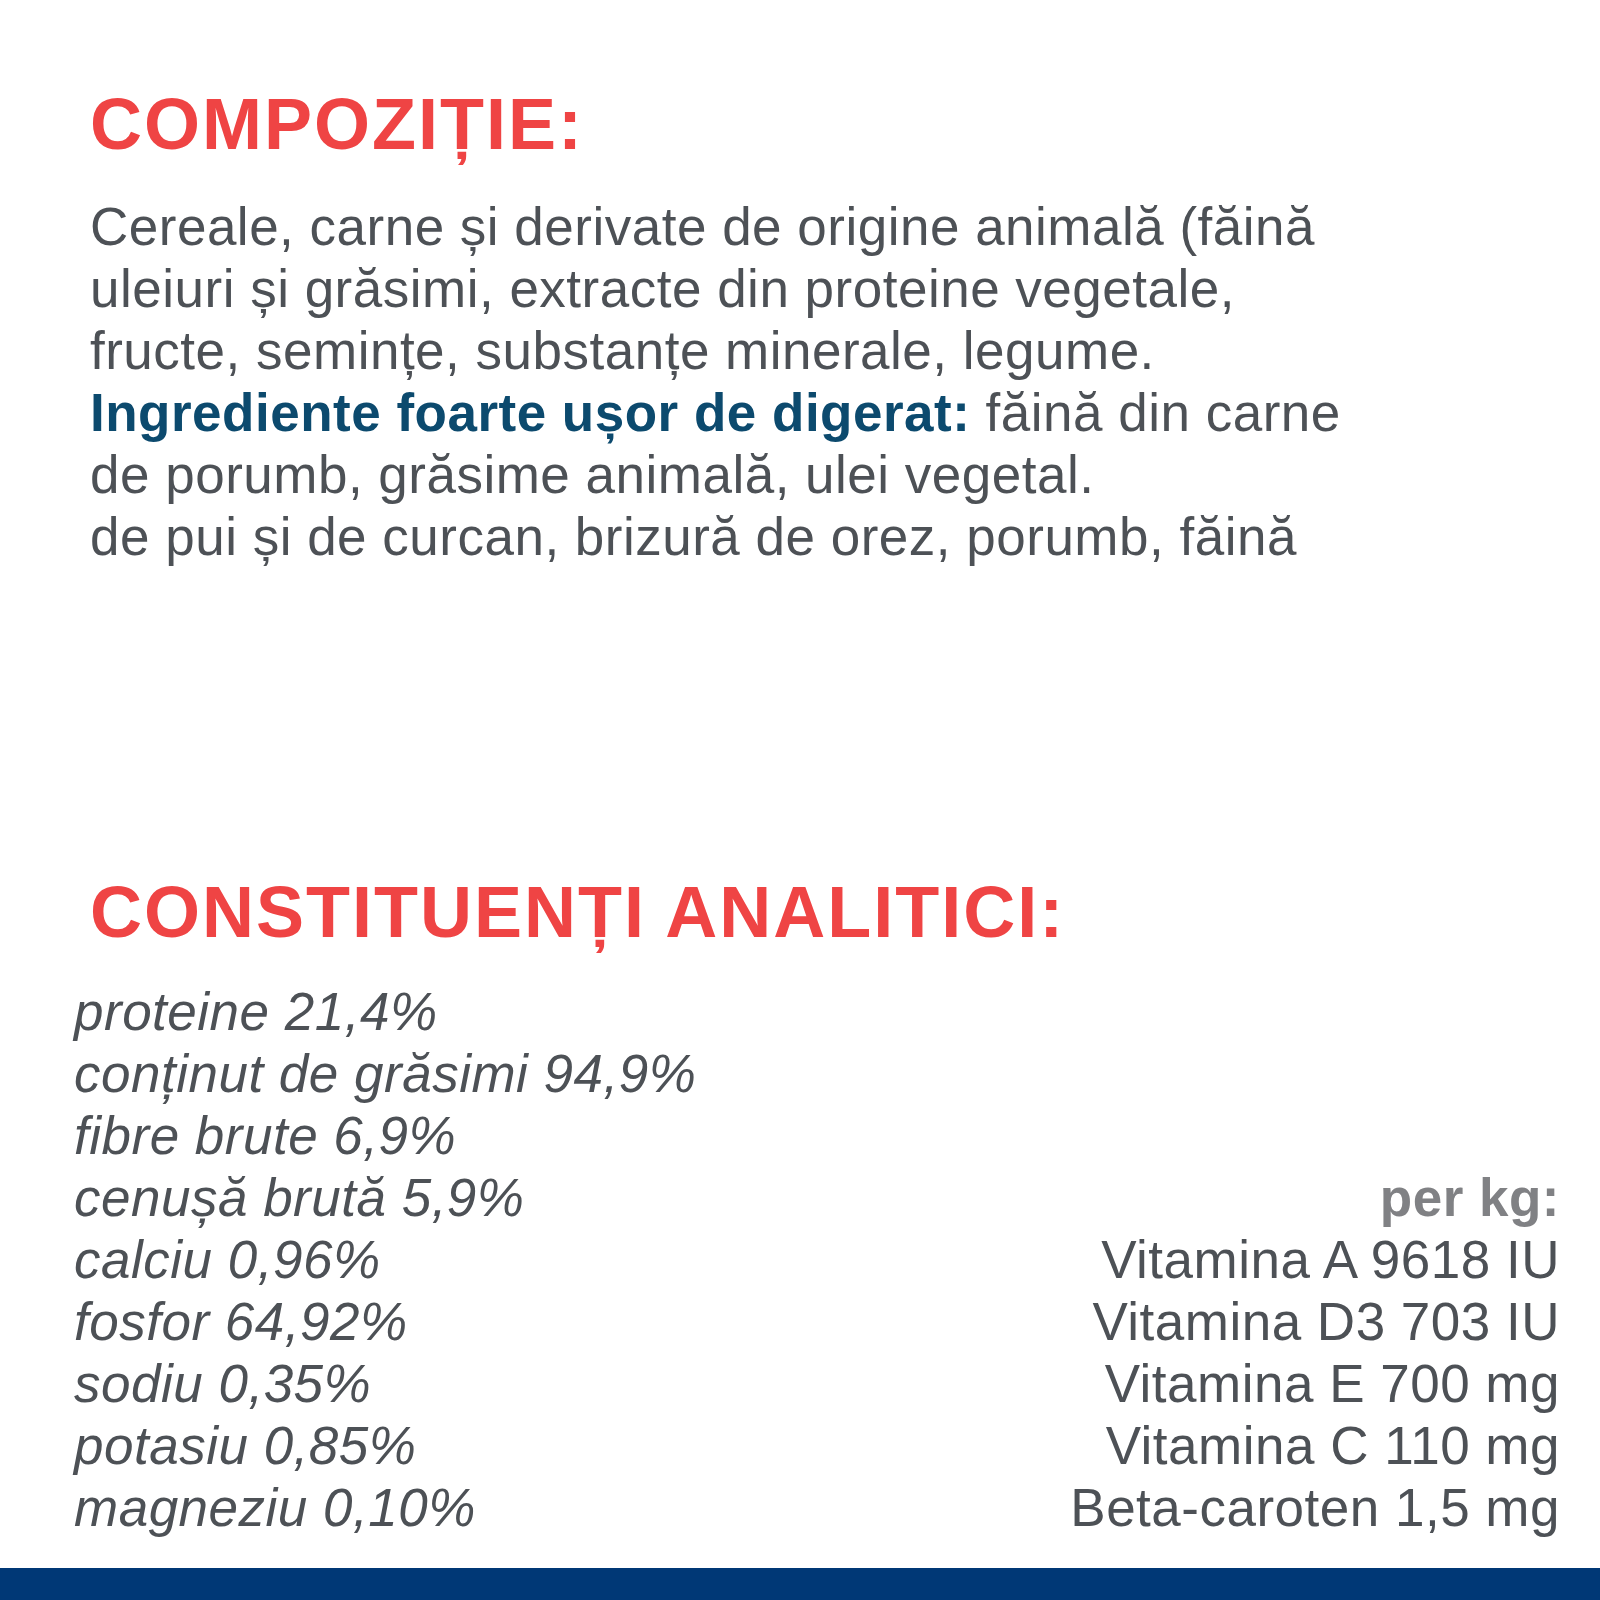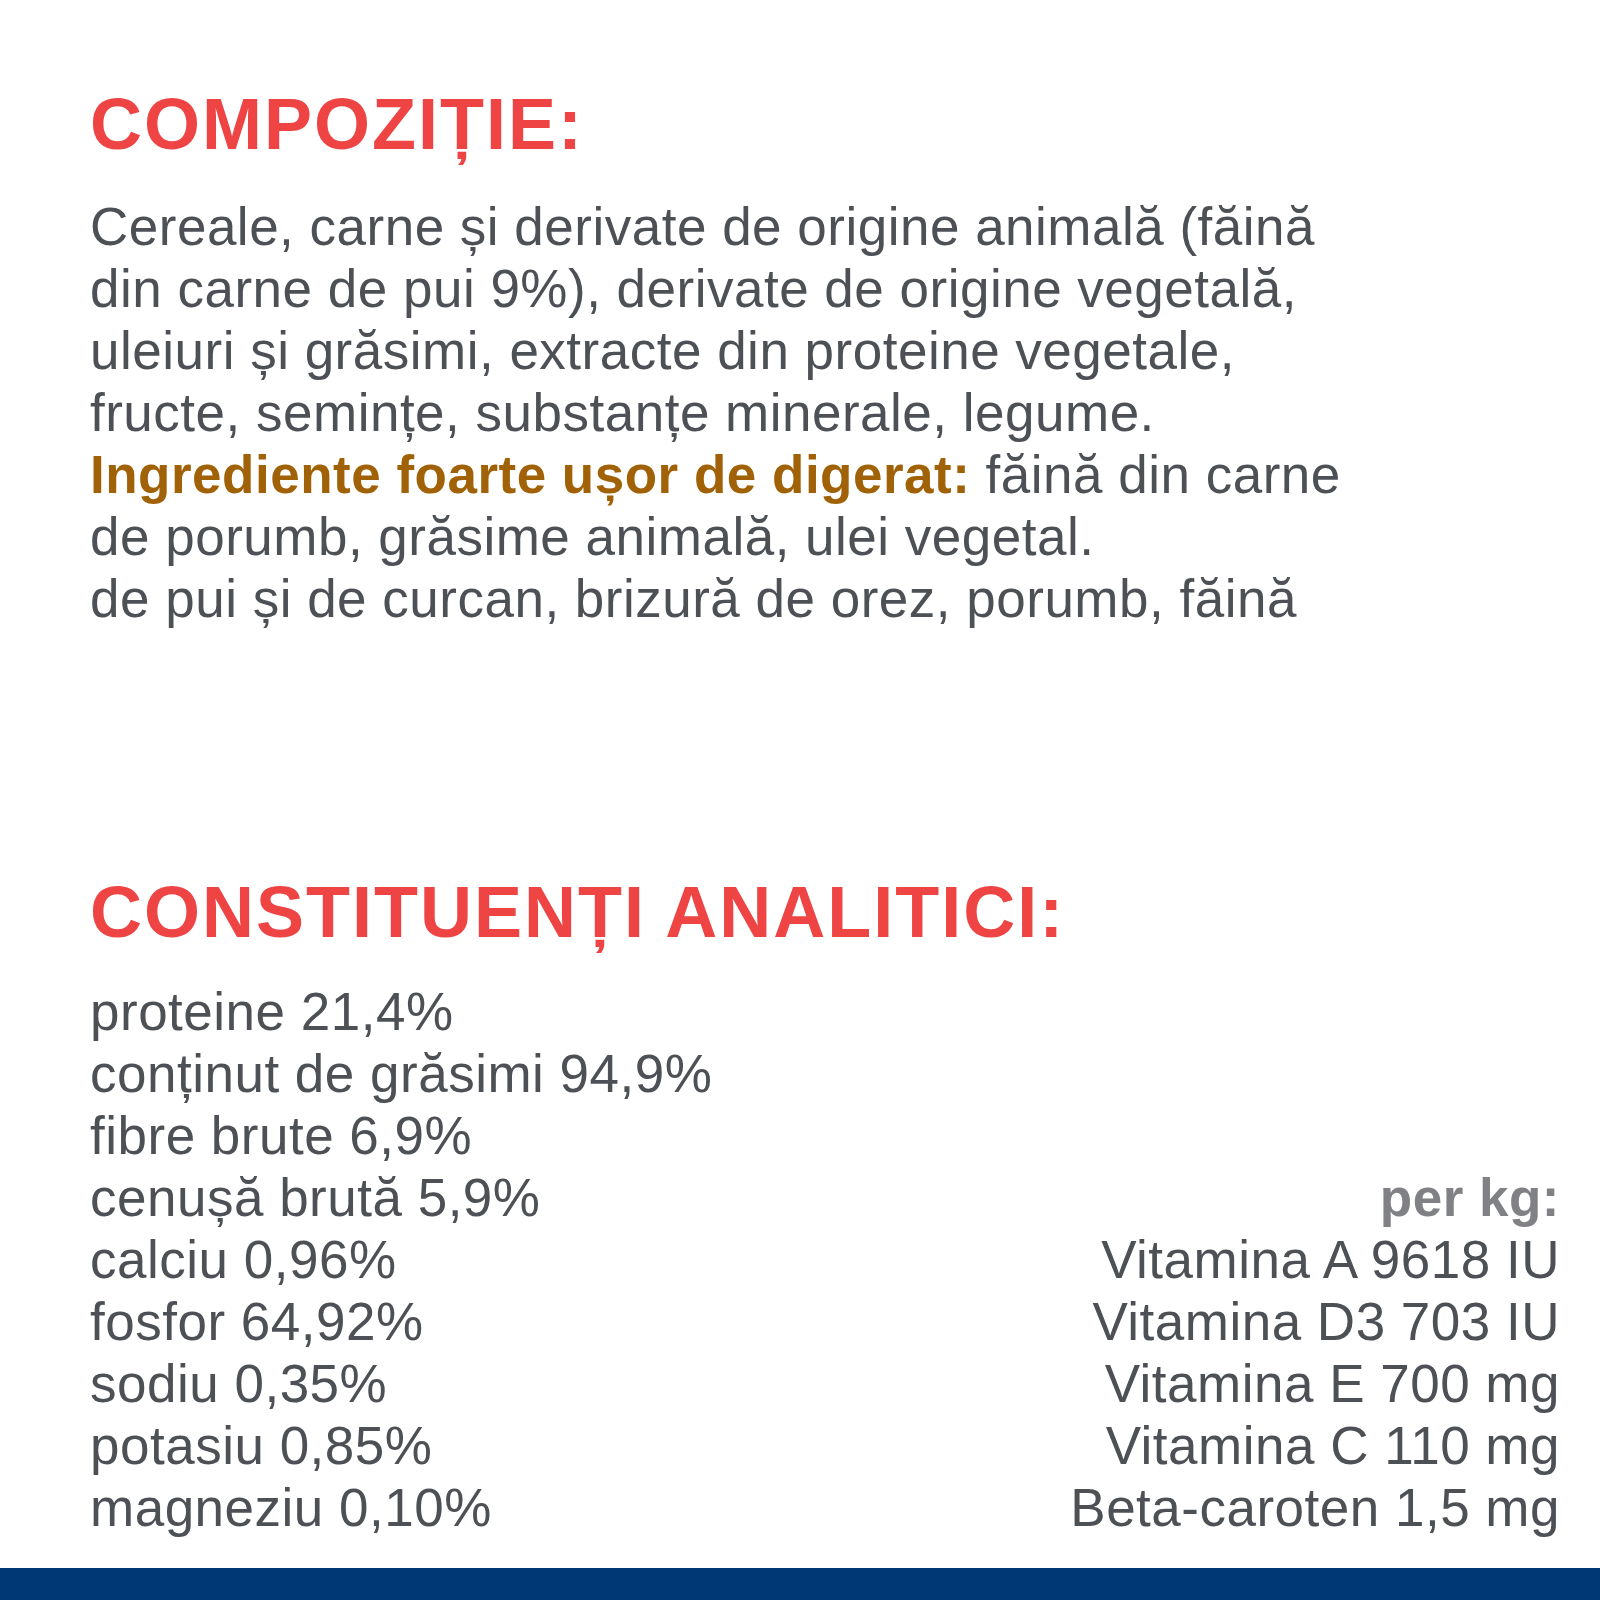--- a/index.html
+++ b/index.html
@@ -31,26 +31,27 @@
     line-height: 62px;
     font-weight: 400;
   }
   .para {
     position: absolute;
     left: 90px;
     top: 196px;
     width: 1440px;
   }
   .line { white-space: nowrap; }
-  .bold { font-weight: 700; color: #a16207; }
+  .bold { font-weight: 700; color: #0c4a6e; }
   .nutrients {
     position: absolute;
-    left: 90px;
+    left: 74px;
     top: 981px;
     width: 820px;
+    font-style: italic;
   }
   .perkg {
     position: absolute;
     left: 940px;
     top: 1167px;
     width: 620px;
     text-align: right;
   }
   .perkg-label {
     color: #808184;
@@ -67,21 +68,20 @@
 </style>
 </head>
 <body>
 
 <div class="canvas">
 
   <h1 id="composition-title" class="section-title">COMPOZIȚIE:</h1>
 
   <div class="para body-text">
     <div class="line">Cereale, carne și derivate de origine animală (făină</div>
-    <div class="line">din carne de pui 9%), derivate de origine vegetală,</div>
     <div class="line">uleiuri și grăsimi, extracte din proteine vegetale,</div>
     <div class="line">fructe, semințe, substanțe minerale, legume.</div>
     <div class="line"><span class="bold">Ingrediente foarte ușor de digerat:</span><span> făină din carne</span></div>
     <div class="line">de porumb, grăsime animală, ulei vegetal.</div>
     <div class="line">de pui și de curcan, brizură de orez, porumb, făină</div>
   </div>
 
   <h1 id="analytical-title" class="section-title">CONSTITUENȚI ANALITICI:</h1>
 
   <div class="nutrients body-text">

